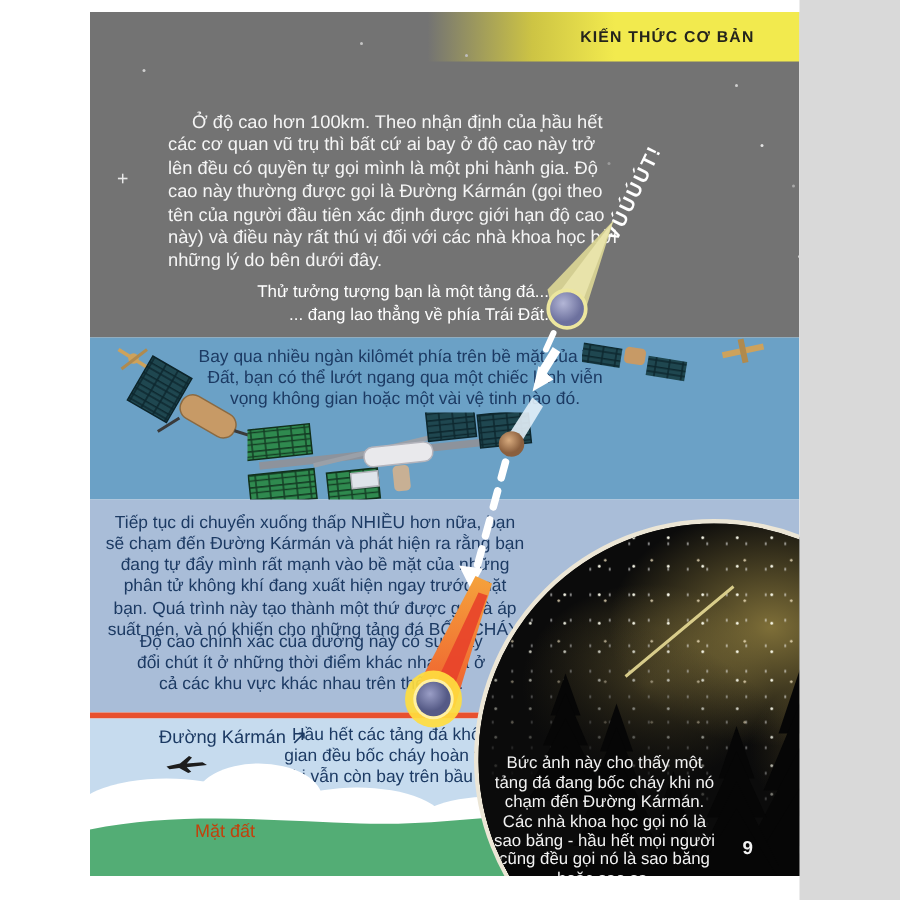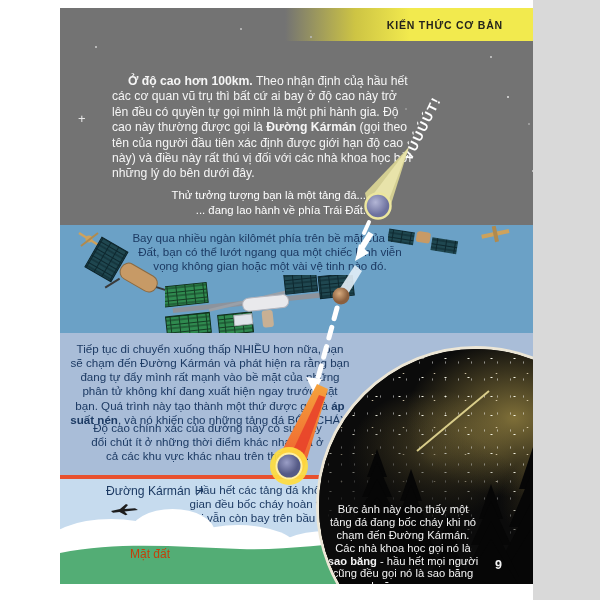--- a/index.html
+++ b/index.html
@@ -67,21 +67,21 @@
        radial-gradient(rgba(255,255,255,.5) .6px,transparent 1px);
      background-size:23px 19px,31px 27px,13px 17px;
      background-position:0 0,7px 11px,3px 5px;}
   .starfade{position:absolute;inset:0;
      background:linear-gradient(180deg,rgba(11,11,11,0) 52%,#0b0b0b 74%),
                 radial-gradient(circle at 16% 86%,#0b0b0b 26%,rgba(11,11,11,0) 56%);}
   .trees{position:absolute;left:0;top:0;width:314px;height:314px;}
   .photo-caption{position:absolute;left:8px;top:154px;width:152px;text-align:center;
          color:#f2f2f2;font-size:11.2px;line-height:1.15;}
   .page-num{position:absolute;left:176px;top:209px;color:#f2f2f2;font-size:12.5px;font-weight:bold;}
-  b{font-weight:bold;}
+  b{font-weight:normal;}
 </style>
 </head>
 <body>
 
 <div class="page">
 
   <svg width="0" height="0" style="position:absolute">
     <defs>
       <pattern id="pgreen" width="9" height="8" patternUnits="userSpaceOnUse">
         <rect width="9" height="8" fill="#2f8a4f"></rect>
@@ -117,21 +117,21 @@
         <span>KIẾN THỨC CƠ BẢN</span>
       </div>
       <div class="intro">
         <b>Ở độ cao hơn 100km.</b><span> Theo nhận định của hầu hết các cơ quan vũ trụ thì bất cứ ai bay ở độ cao này trở lên đều có quyền tự gọi mình là một phi hành gia. Độ cao này thường được gọi là </span><b>Đường Kármán</b><span> (gọi theo tên của người đầu tiên xác định được giới hạn độ cao này) và điều này rất thú vị đối với các nhà khoa học bởi những lý do bên dưới đây.</span>
       </div>
       <div class="plus-star">+</div>
       <div class="star-dots"></div>
       <div class="vuut">VÚÚÚÚT!</div>
       <div class="rock-caption">
         <div>Thử tưởng tượng bạn là một tảng đá...</div>
-        <div>... đang lao hành về phía Trái Đất.</div>
+        <div>... đang lao thẳng về phía Trái Đất.</div>
       </div>
     </div>
 
     <div class="orbit">
       <svg class="sat" style="left:15px;top:6px" width="112" height="78">
         <g transform="translate(4,0)">
             <circle cx="10" cy="8" r="3.5" fill="#cda25c"></circle>
           <line x1="0" y1="2" x2="21" y2="15" stroke="#cda25c" stroke-width="2.5"></line>
           <line x1="2" y1="15" x2="19" y2="2" stroke="#b08a4e" stroke-width="2"></line>
           </g>

